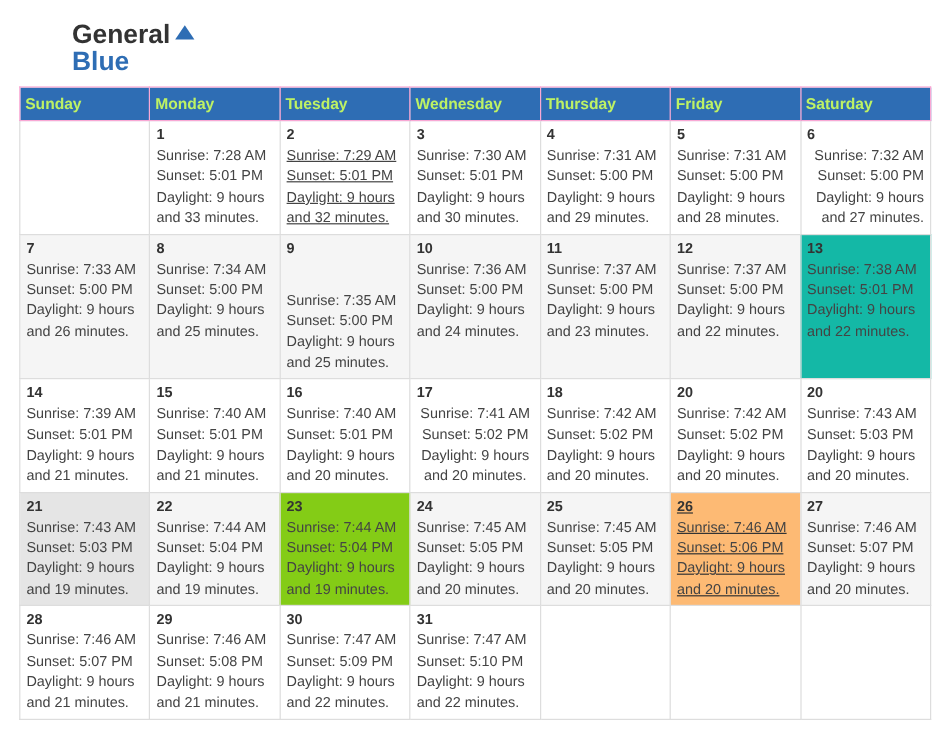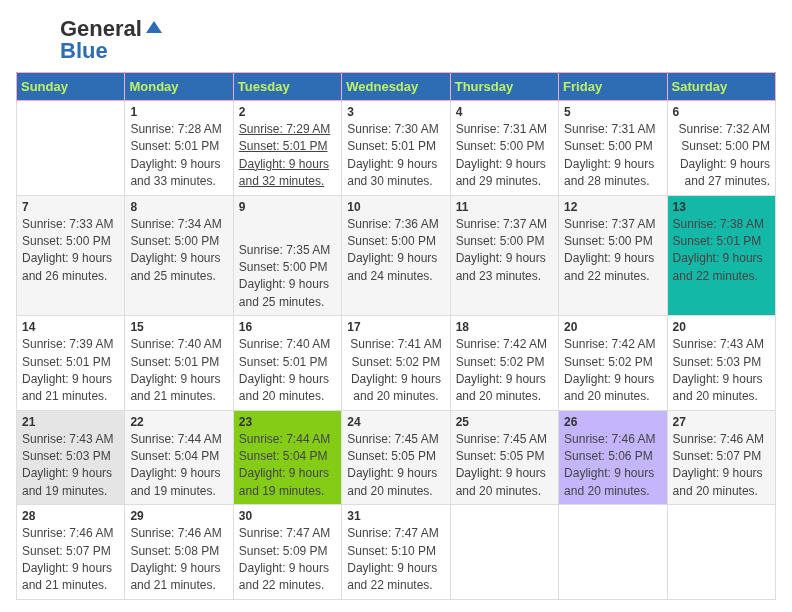--- a/index.html
+++ b/index.html
@@ -284,21 +284,21 @@
 Daylight: 9 hours
 and 20 minutes.</div>
         </td>
         <td style="background: rgb(245, 245, 245);">
           <span class="day-number">25</span>
           <div class="day-info" style="white-space: pre-line;">Sunrise: 7:45 AM
 Sunset: 5:05 PM
 Daylight: 9 hours
 and 20 minutes.</div>
         </td>
-        <td style="background: #c4b5fd;">
+        <td style="background: #fdba74; text-decoration: underline;">
           <span class="day-number">26</span>
           <div class="day-info" style="white-space: pre-line;">Sunrise: 7:46 AM
 Sunset: 5:06 PM
 Daylight: 9 hours
 and 20 minutes.</div>
         </td>
         <td style="background: rgb(245, 245, 245);">
           <span class="day-number">27</span>
           <div class="day-info" style="white-space: pre-line;">Sunrise: 7:46 AM
 Sunset: 5:07 PM

